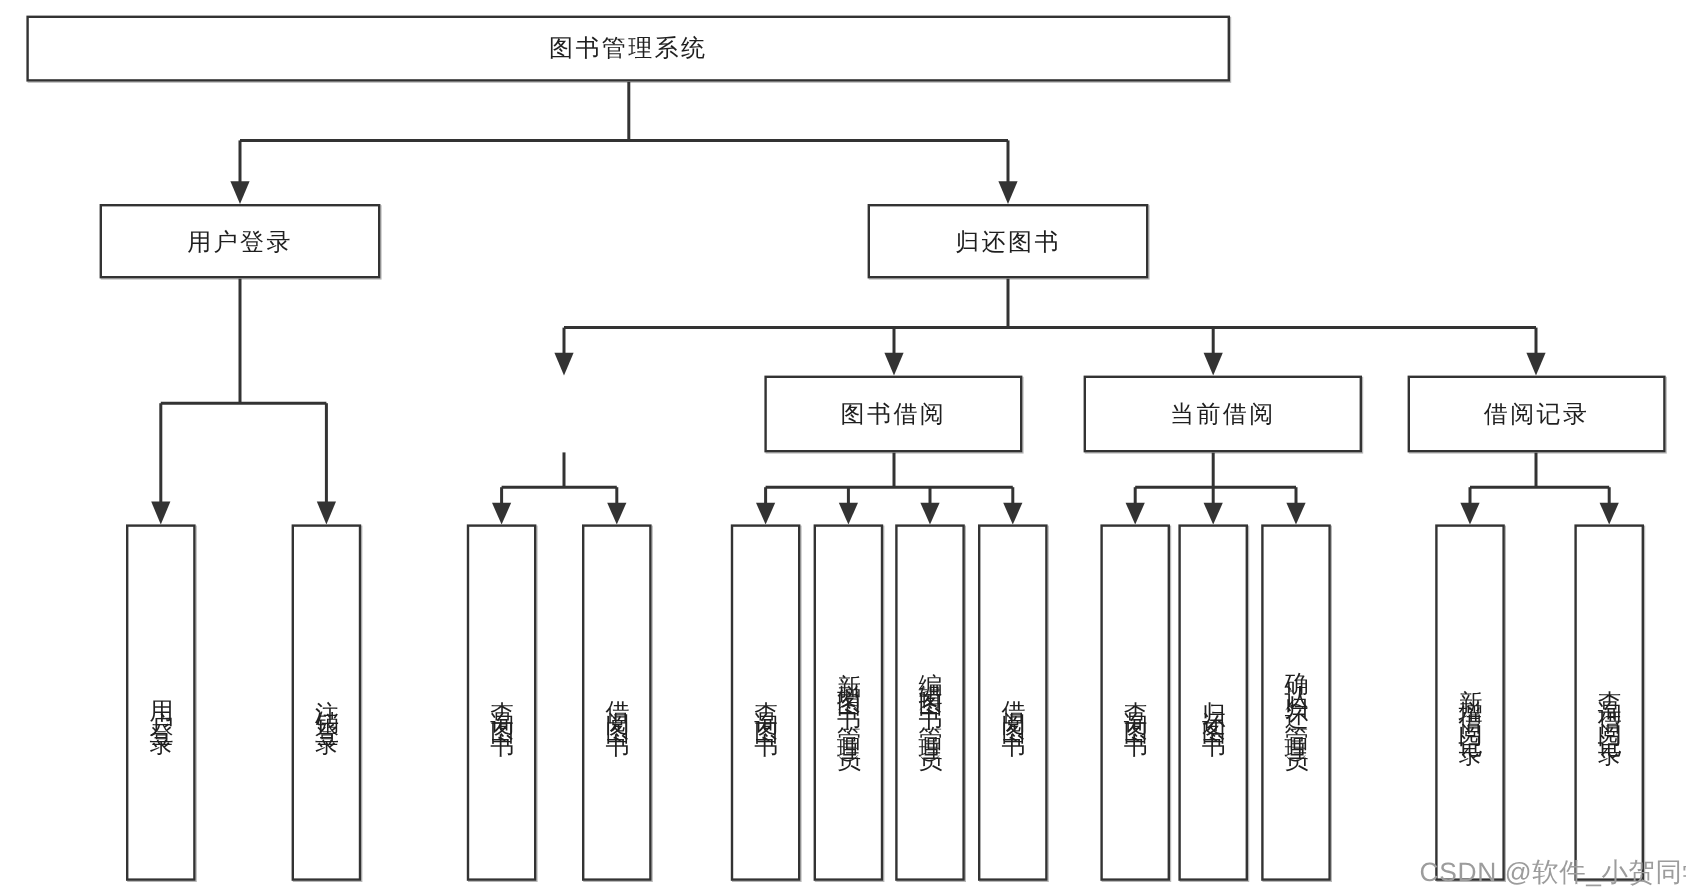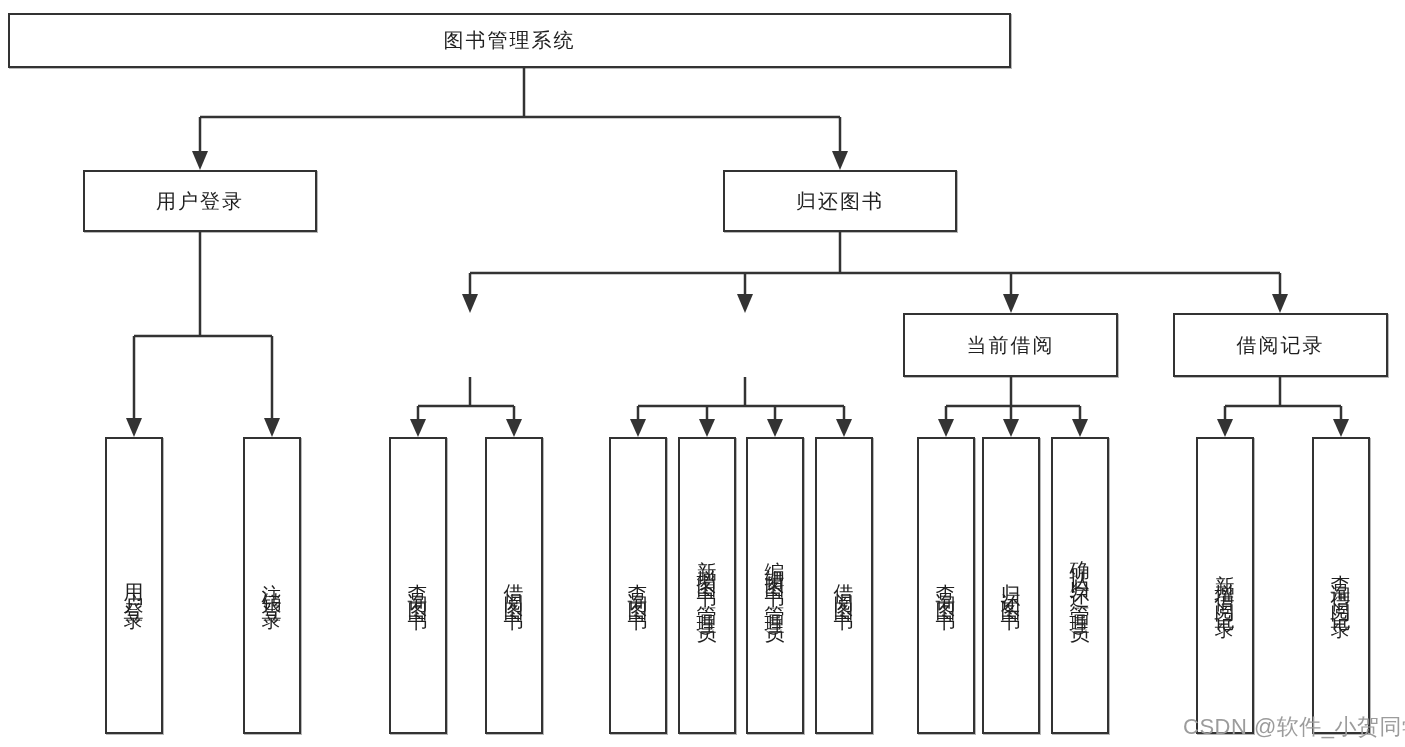--- a/index.html
+++ b/index.html
@@ -108,32 +108,35 @@
       <polygon points="1072,419 1088,419 1080,437"></polygon>
 
     <path d="M1280 377 V406"></path>
     <path d="M1225 406 H1341"></path>
     <path d="M1225 406 V420"></path>
       <polygon points="1217,419 1233,419 1225,437"></polygon>
     <path d="M1341 406 V420"></path>
       <polygon points="1333,419 1349,419 1341,437"></polygon>
   </svg>
 
-  <div class="box h" style="left:8px; top:13px; width:1003px; height:55px;">
+  <div class="box h" style="left:22px; top:13px; width:1003px; height:55px;">
     <span>图书管理系统</span>
   </div>
 
   <div class="box h" style="left:83px; top:170px; width:234px; height:62px;">
     <span>用户登录</span>
   </div>
   <div class="box h" style="left:723px; top:170px; width:234px; height:62px;">
     <span>归还图书</span>
   </div>
 
-  <div class="box h" style="left:903px; top:313px; width:215px; height:64px;">
+  <div class="box h" style="left:637px; top:313px; width:215px; height:64px;">
+    <span>图书借阅</span>
+  </div>
+  <div class="box h" style="left:903px; top:313px; width:232px; height:64px;">
     <span>当前借阅</span>
   </div>
   <div class="box h" style="left:1173px; top:313px; width:215px; height:64px;">
     <span>借阅记录</span>
   </div>
 
   <div class="box v" style="left:105px; top:437px; width:58px; height:297px;">
     <span>用户登录</span>
   </div>
   <div class="box v" style="left:243px; top:437px; width:58px; height:297px;">

